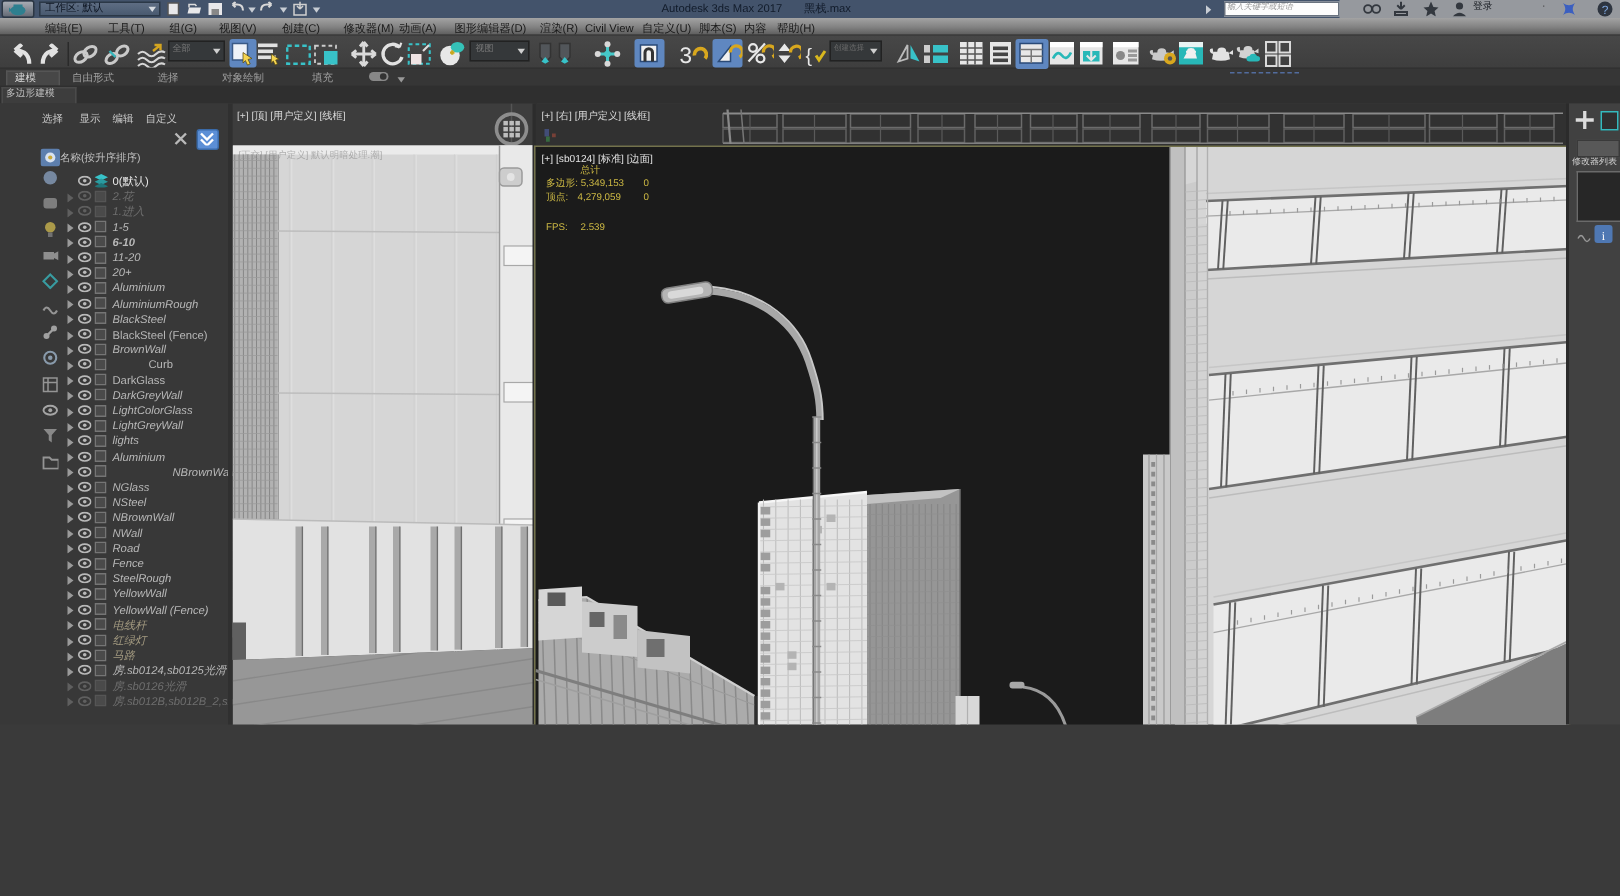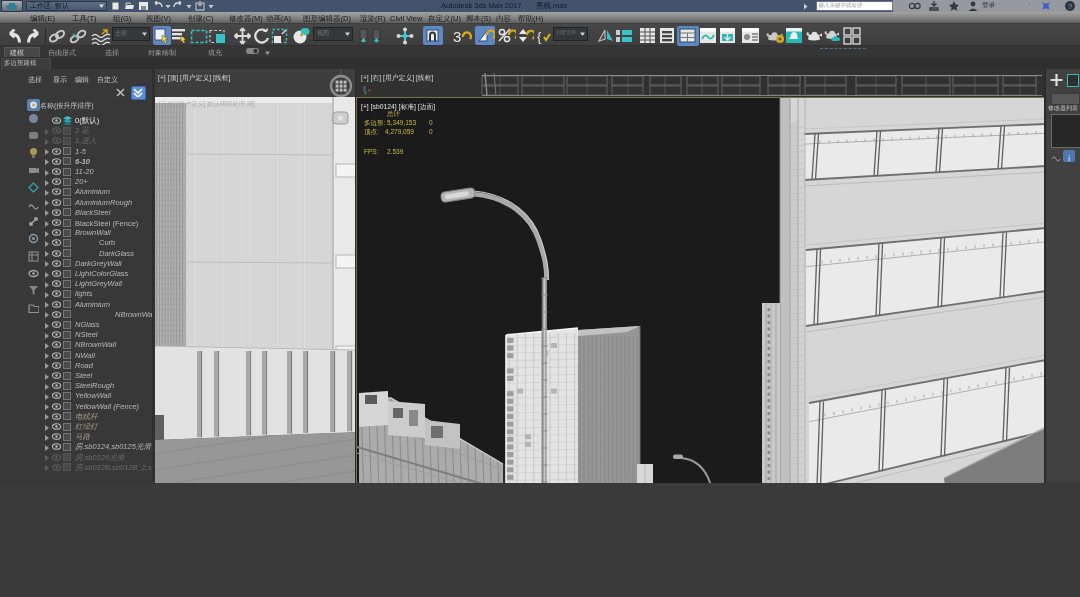--- a/index.html
+++ b/index.html
@@ -501,21 +501,21 @@
 <svg class="a" style="left:44px;top:250.09999999999988px;" width="6" height="7">
       <path d="M1 1 l4 3 -4 3 Z" fill="#9a9a9a"></path>
     </svg>
 <svg class="a" style="left:52px;top:249.59999999999988px;" width="9" height="7">
       <ellipse cx="4.5" cy="3.5" rx="4" ry="2.8" fill="none" stroke="#b9b9b9" stroke-width="1.1"></ellipse>
       <circle cx="4.5" cy="3.5" r="1.2" fill="#b9b9b9"></circle>
     </svg>
 <svg class="a" style="left:63px;top:249.09999999999988px;" width="8" height="8">
       <rect x="0.5" y="0.5" width="7" height="7" fill="#4a4a4a" stroke="#757575"></rect>
     </svg>
-<div class="tx" style="left:75px;top:249.59999999999988px;font-size:7.5px;color:#b8b8b8;font-style:italic;margin-left:24px;">DarkGlass</div>
+<div class="tx" style="left:75px;top:249.59999999999988px;font-size:7.5px;color:#b8b8b8;">DarkGlass</div>
 <svg class="a" style="left:44px;top:260.2999999999999px;" width="6" height="7">
       <path d="M1 1 l4 3 -4 3 Z" fill="#9a9a9a"></path>
     </svg>
 <svg class="a" style="left:52px;top:259.7999999999999px;" width="9" height="7">
       <ellipse cx="4.5" cy="3.5" rx="4" ry="2.8" fill="none" stroke="#b9b9b9" stroke-width="1.1"></ellipse>
       <circle cx="4.5" cy="3.5" r="1.2" fill="#b9b9b9"></circle>
     </svg>
 <svg class="a" style="left:63px;top:259.2999999999999px;" width="8" height="8">
       <rect x="0.5" y="0.5" width="7" height="7" fill="#4a4a4a" stroke="#757575"></rect>
     </svg>
@@ -633,21 +633,21 @@
 <svg class="a" style="left:44px;top:372.4999999999998px;" width="6" height="7">
       <path d="M1 1 l4 3 -4 3 Z" fill="#9a9a9a"></path>
     </svg>
 <svg class="a" style="left:52px;top:371.9999999999998px;" width="9" height="7">
       <ellipse cx="4.5" cy="3.5" rx="4" ry="2.8" fill="none" stroke="#b9b9b9" stroke-width="1.1"></ellipse>
       <circle cx="4.5" cy="3.5" r="1.2" fill="#b9b9b9"></circle>
     </svg>
 <svg class="a" style="left:63px;top:371.4999999999998px;" width="8" height="8">
       <rect x="0.5" y="0.5" width="7" height="7" fill="#4a4a4a" stroke="#757575"></rect>
     </svg>
-<div class="tx" style="left:75px;top:371.9999999999998px;font-size:7.5px;color:#b8b8b8;font-style:italic;">Steel</div>
+<div class="tx" style="left:75px;top:371.9999999999998px;font-size:7.5px;color:#b8b8b8;font-style:italic;">Fence</div>
 <svg class="a" style="left:44px;top:382.69999999999976px;" width="6" height="7">
       <path d="M1 1 l4 3 -4 3 Z" fill="#9a9a9a"></path>
     </svg>
 <svg class="a" style="left:52px;top:382.19999999999976px;" width="9" height="7">
       <ellipse cx="4.5" cy="3.5" rx="4" ry="2.8" fill="none" stroke="#b9b9b9" stroke-width="1.1"></ellipse>
       <circle cx="4.5" cy="3.5" r="1.2" fill="#b9b9b9"></circle>
     </svg>
 <svg class="a" style="left:63px;top:381.69999999999976px;" width="8" height="8">
       <rect x="0.5" y="0.5" width="7" height="7" fill="#4a4a4a" stroke="#757575"></rect>
     </svg>

